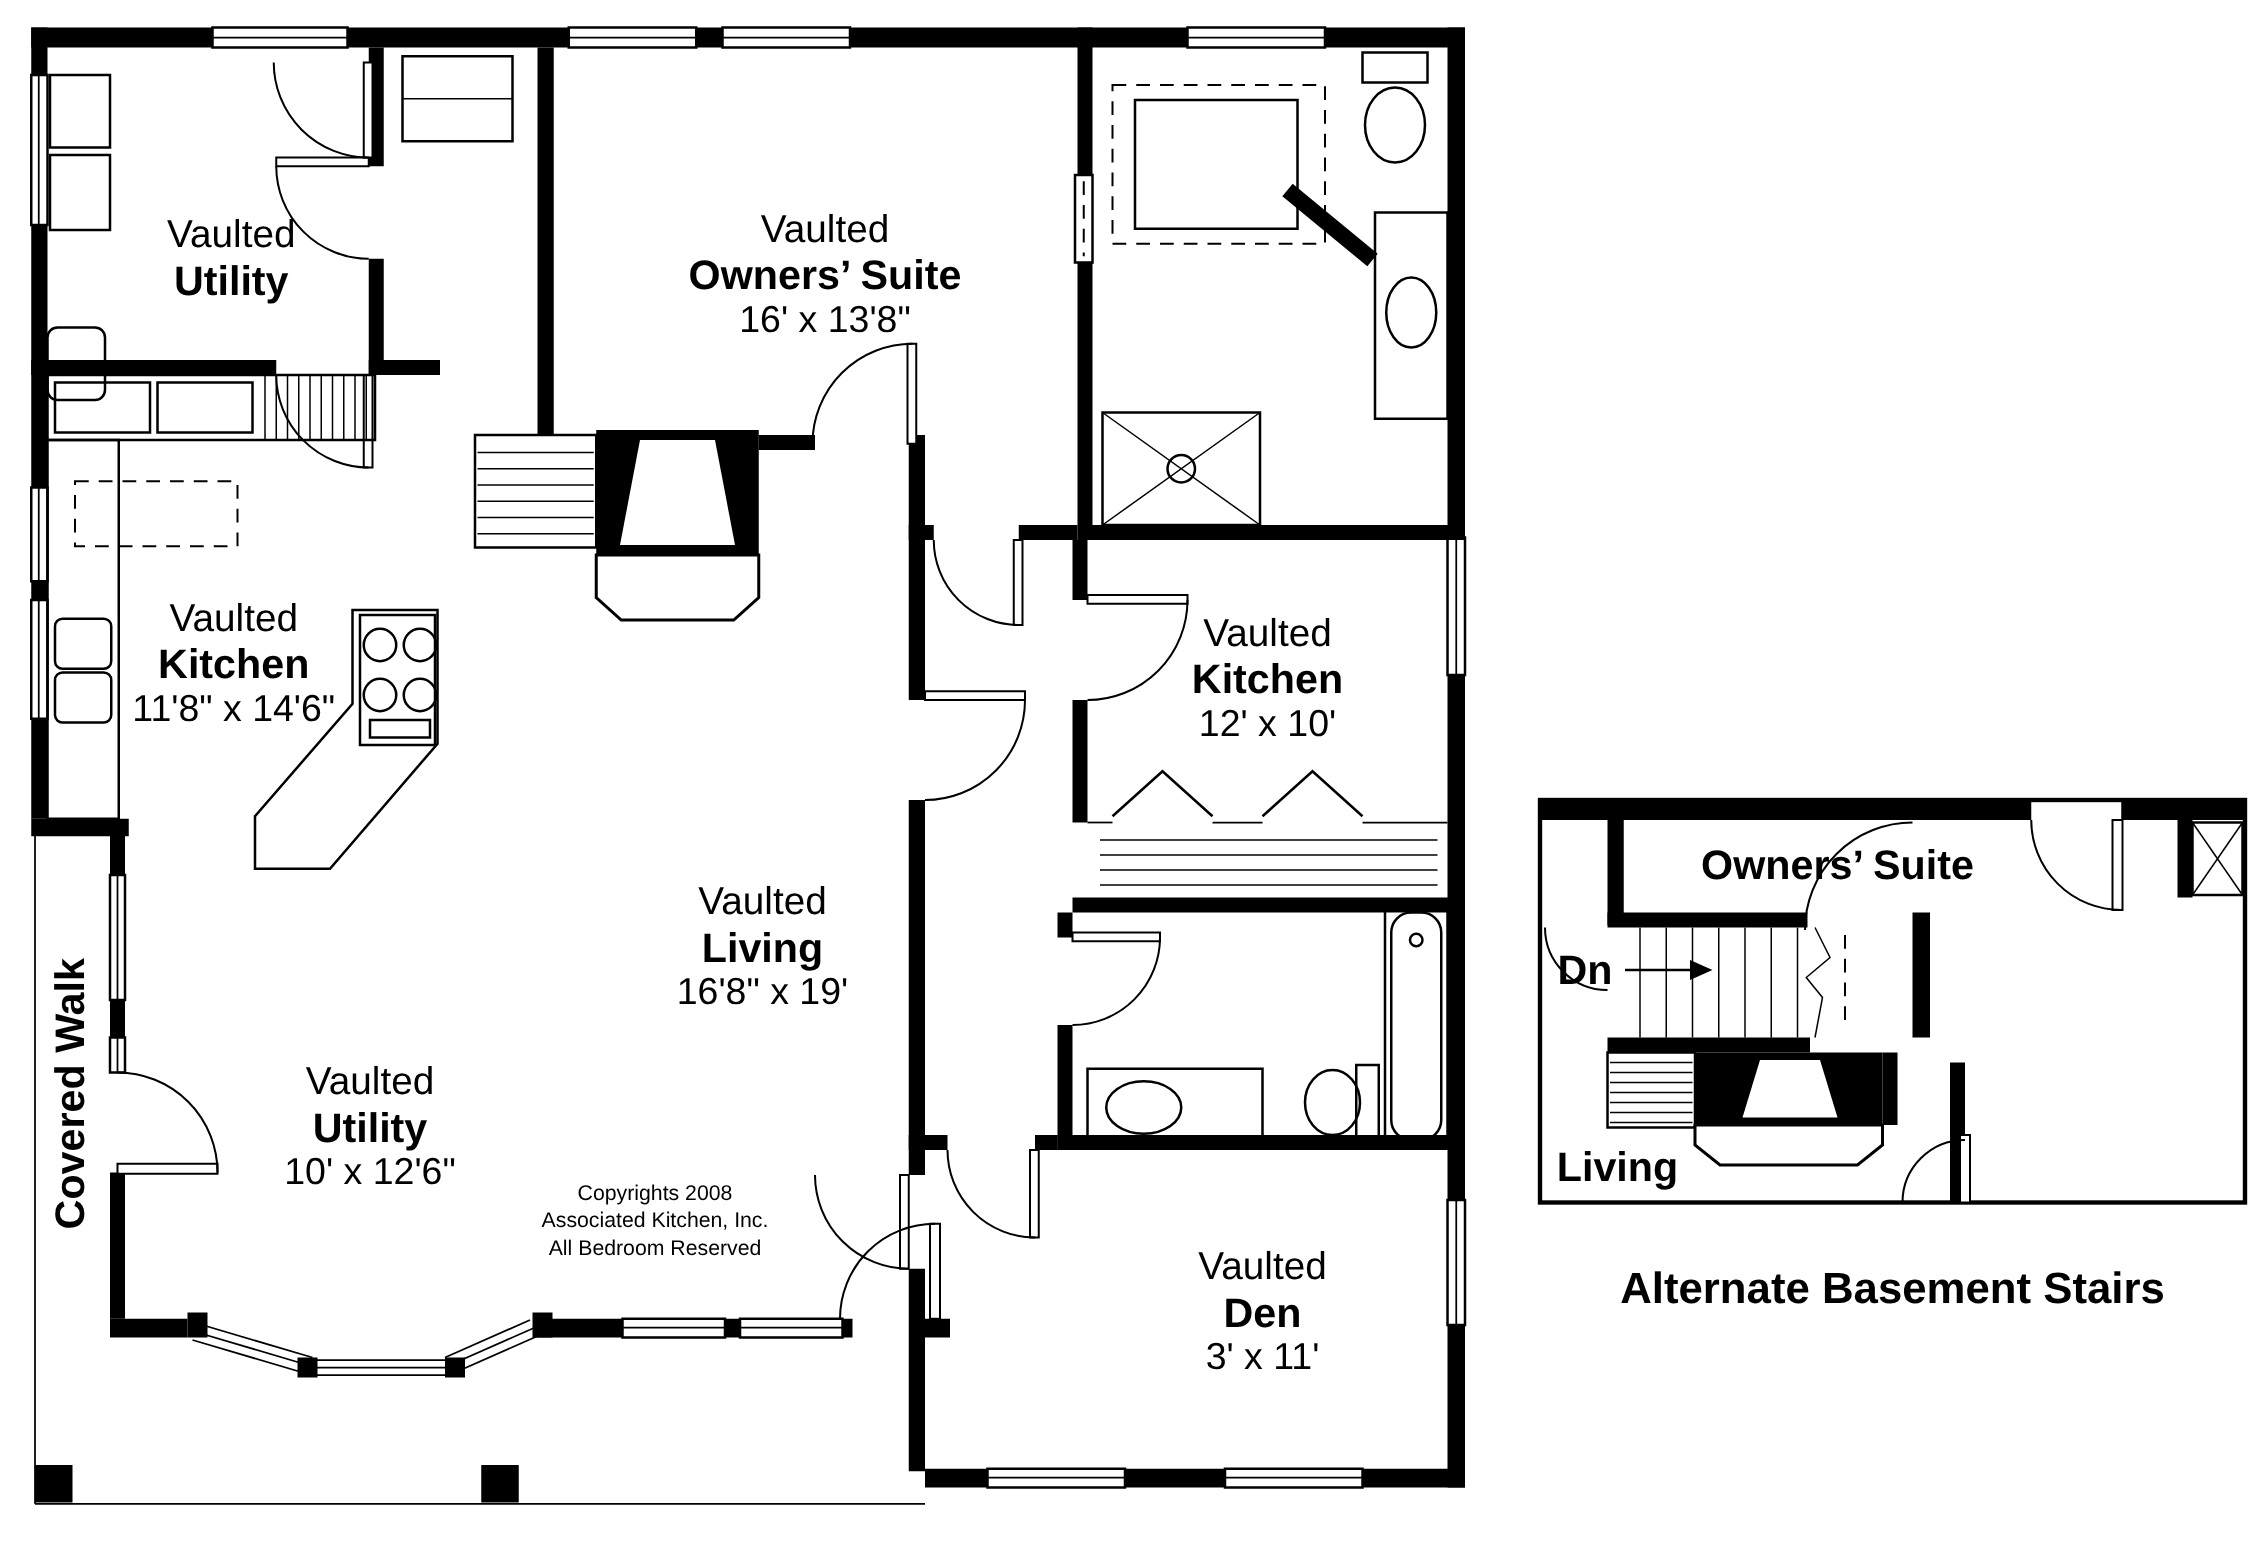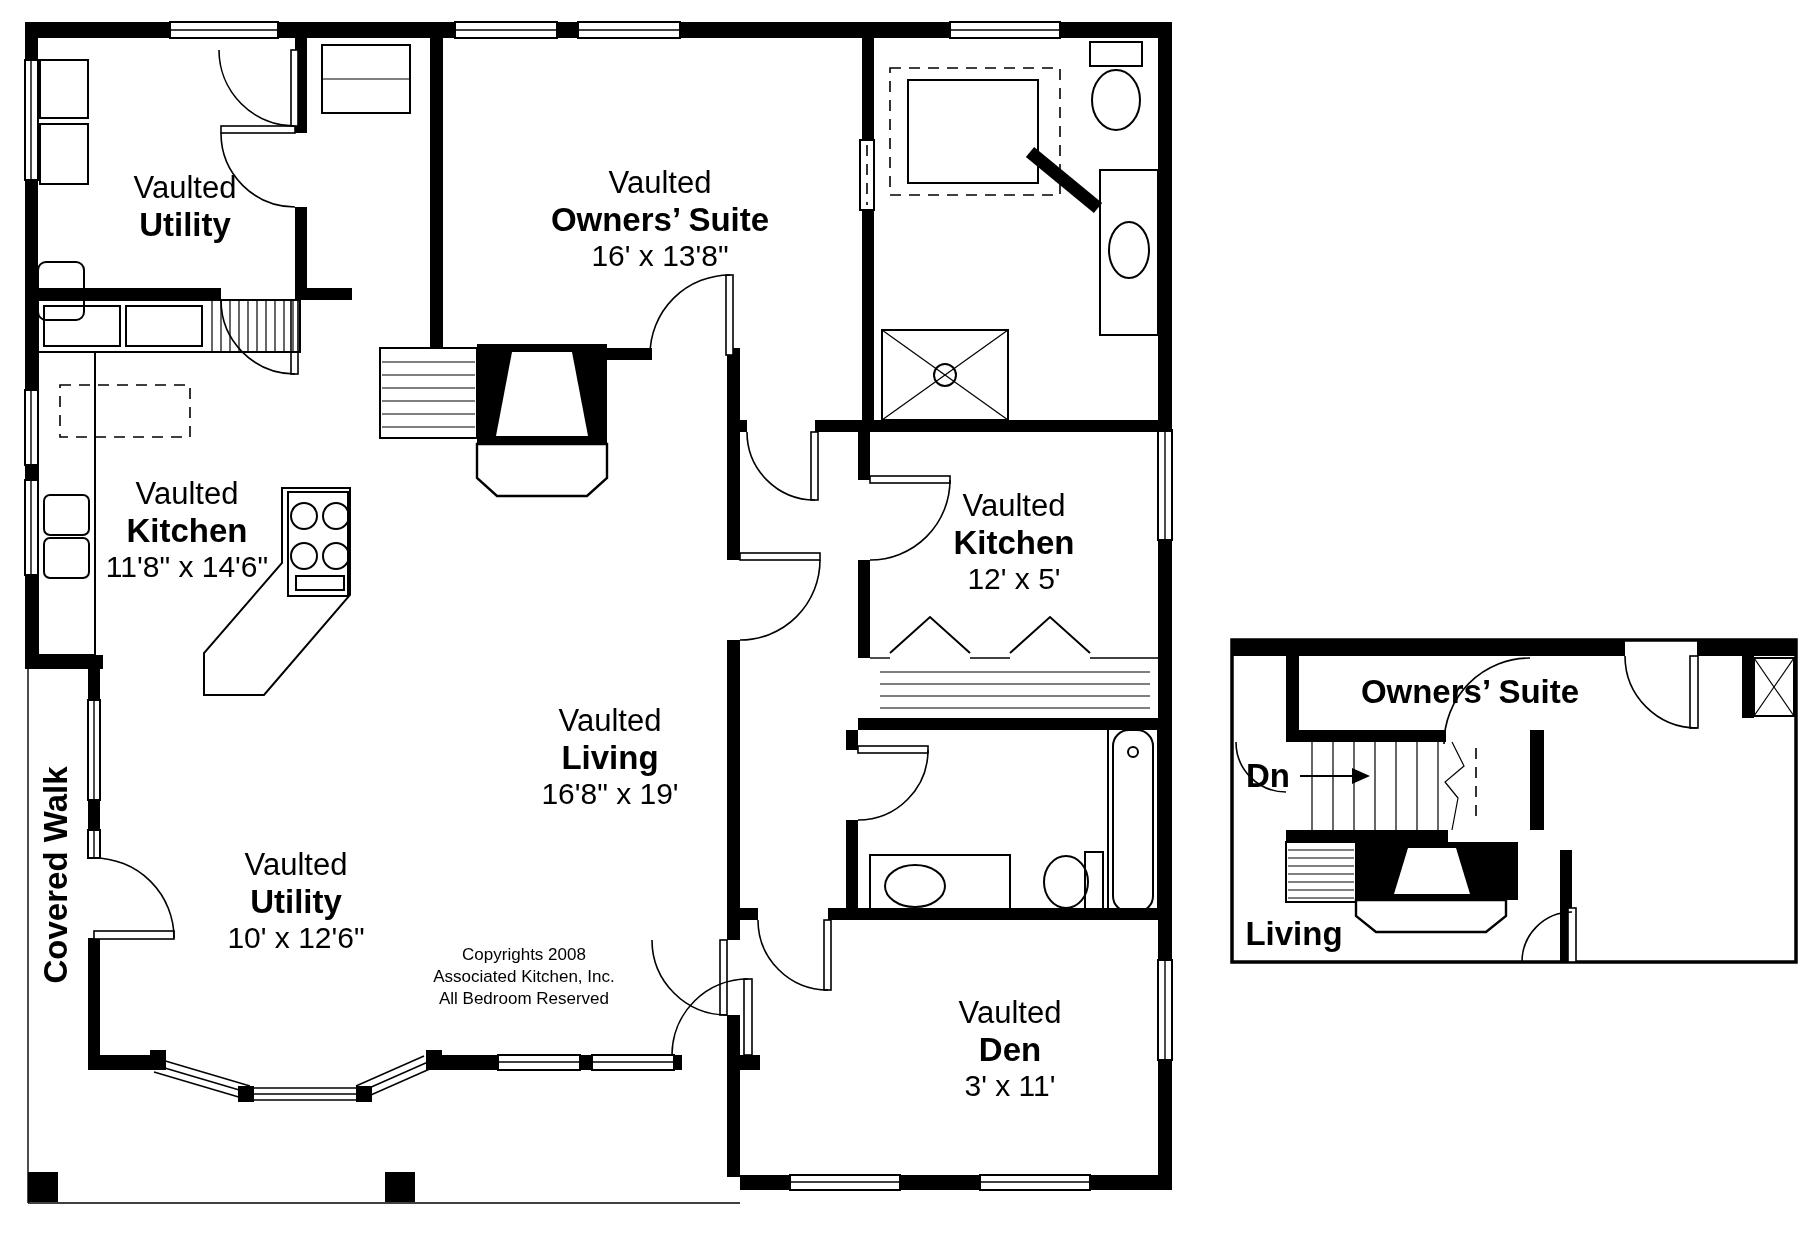--- a/index.html
+++ b/index.html
@@ -342,21 +342,21 @@
 
   <div class="label" style="left:187px;top:531px">
     <div class="l-reg">Vaulted</div>
     <div class="l-bold">Kitchen</div>
     <div class="l-dim">11'8" x 14'6"</div>
   </div>
 
   <div class="label" style="left:1014px;top:543px">
     <div class="l-reg">Vaulted</div>
     <div class="l-bold">Kitchen</div>
-    <div class="l-dim">12' x 5'</div>
+    <div class="l-dim">12' x 10'</div>
   </div>
 
   <div class="label" style="left:610px;top:758px">
     <div class="l-reg">Vaulted</div>
     <div class="l-bold">Living</div>
     <div class="l-dim">16'8" x 19'</div>
   </div>
 
   <div class="label" style="left:296px;top:902px">
     <div class="l-reg">Vaulted</div>
@@ -378,14 +378,15 @@
 
 
   <div class="label vert l-bold" style="left:56px;top:875px">Covered Walk</div>
 
   <div class="label l-bold" style="left:1470px;top:692px">Owners’ Suite</div>
 
   <div class="label l-dn" style="left:1268px;top:776px">Dn</div>
 
   <div class="label l-bold" style="left:1294px;top:934px">Living</div>
 
+  <div class="label l-cap" style="left:1514px;top:1032px">Alternate Basement Stairs</div>
 
 </div>
 
 </body></html>

